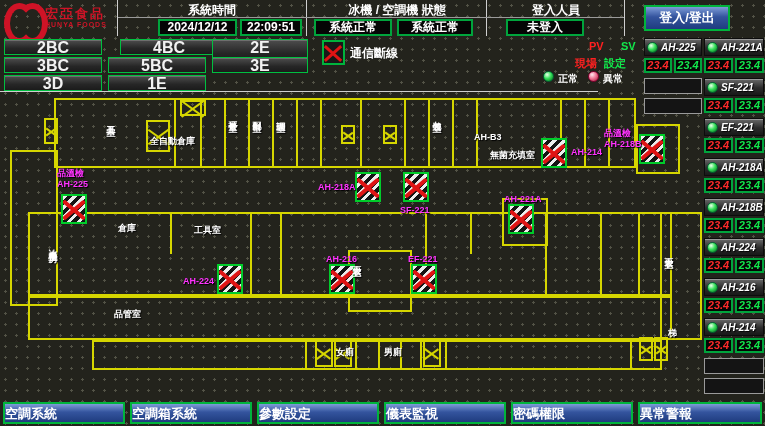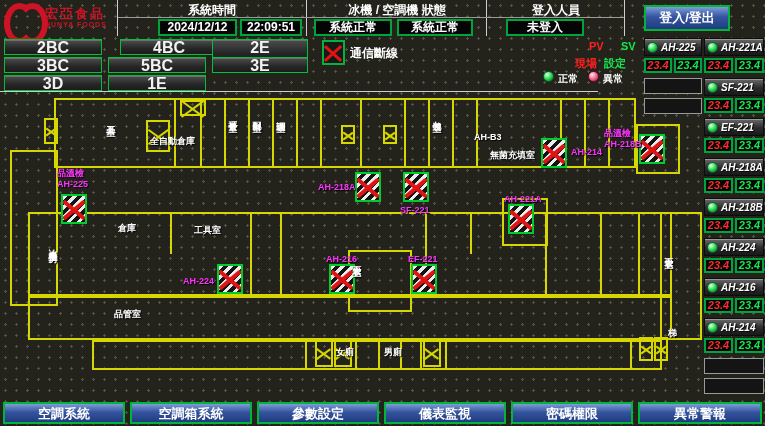--- a/index.html
+++ b/index.html
@@ -13,21 +13,21 @@
   .gbox{background:#050505;border:2px solid #00a43c;color:#fff;font-weight:bold;
     font-size:12px;text-align:center;line-height:13px;white-space:nowrap;}
   .sep-v{width:1px;background:#cfcfcf;}
   .sep-h{height:1px;background:#9a9a9a;}
   .bluebtn{background:linear-gradient(#7e9cd8,#34549e 45%,#1f3c7f);border:2px solid #00b43c;
     color:#fff;font-weight:bold;font-size:13px;text-align:center;cursor:pointer;}
   .fbtn{background:linear-gradient(#4d4d4d,#262626 60%,#1b1b1b);border:1px solid #00c040;
     box-shadow:inset 0 1px 0 #6e6e6e;color:#f2f2f2;font-weight:bold;font-size:16px;
     text-align:center;line-height:15px;cursor:pointer;}
   .nav-btn{background:linear-gradient(#7e9cd8,#34549e 45%,#1f3c7f);border:2px solid #00b43c;
-    color:#fff;font-weight:bold;font-size:13px;text-align:center;line-height:19px;cursor:pointer;}
+    color:#fff;font-weight:bold;font-size:13px;text-align:left;line-height:19px;cursor:pointer;}
   
   .unit-btn{display:flex;align-items:center;gap:3px;height:18px;padding:0 2px;
     background:linear-gradient(#6a6a6a,#2c2c2c 55%,#181818);border:1px solid #0c0c0c;
     box-shadow:inset 0 1px 0 #9a9a9a;cursor:pointer;}
   .uname{color:#fff;font-weight:bold;font-style:italic;font-size:10px;white-space:nowrap;
     text-shadow:1px 1px 1px #000;letter-spacing:0;}
   .led{width:11px;height:11px;border-radius:50%;flex:0 0 11px;border:1px solid #063;
     background:radial-gradient(circle at 35% 30%,#eaffea,#35e05a 45%,#066016);}
   .led.pink{border-color:#803;background:radial-gradient(circle at 35% 30%,#ffe6ee,#f07898 45%,#a01535);}
   .vals{display:flex;gap:2px;margin-top:2px;}

